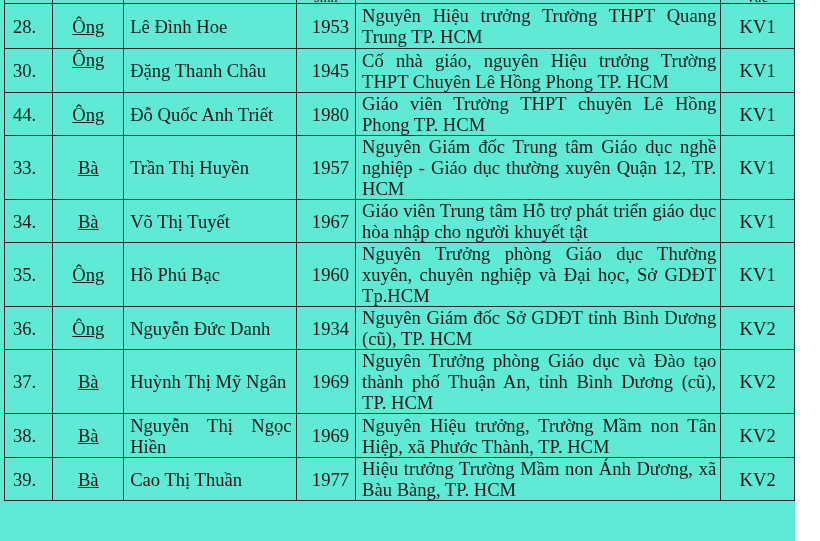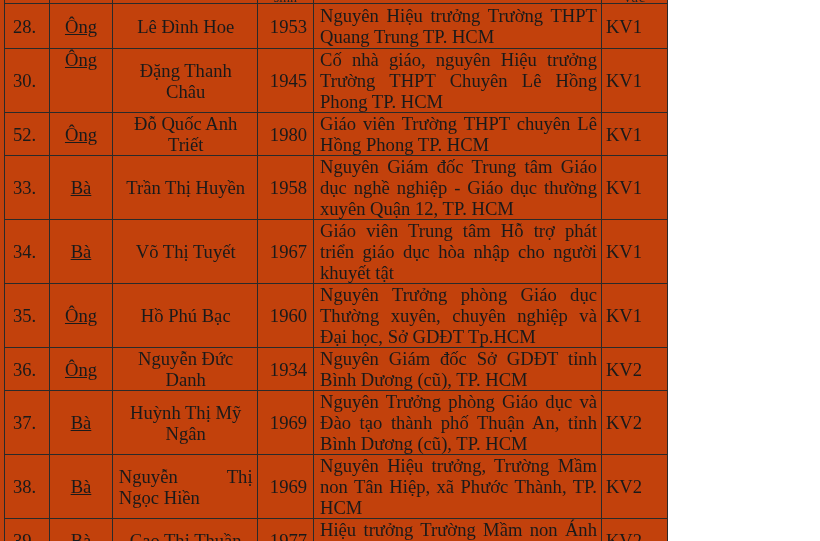--- a/index.html
+++ b/index.html
@@ -1,27 +1,27 @@
 <!DOCTYPE html>
 <html><head>
 <meta charset="utf-8">
 <style>
   html, body { margin:0; padding:0; background:#ffffff; }
   body { width:820px; height:541px; overflow:hidden; position:relative; font-family:"Liberation Serif","DejaVu Serif",serif; color:#1a1a1a; }
-  .sheet { position:absolute; left:0; top:0; width:668px; height:541px; background:#c2410c; }
+  .sheet { position:absolute; left:0; top:0; width:795px; height:541px; background:#5eead4; }
   table { position:absolute; left:4px; top:-8px; border-collapse:collapse; table-layout:fixed; }
   td { border:1.6px solid #2a2a2a; font-size:18.6px; line-height:21px; padding:0 4px; vertical-align:middle; }
   tr.hdr td { height:10px; font-size:14px; line-height:10px; overflow:hidden; vertical-align:bottom; text-align:center; color:#222; }
   .c-no { text-align:left; padding-left:8px; }
   .c-title { text-align:center;text-decoration:underline; }
-  .c-name { text-align:center; padding-left:6px; }
+  .c-name { text-align:left; padding-left:6px; }
   .c-name.justify { text-align:justify; text-align-last:left; }
   .c-year { text-align:right; padding-right:6px;font-family:Liberation Serif, serif; }
   .c-pos { text-align:justify; text-align-last:left; padding-left:6px; padding-right:4px; }
-  .c-kv { }
+  .c-kv { text-align:center; }
 </style>
 </head>
 <body>
 
 <div class="sheet">
 <table>
   <colgroup>
     <col style="width:49px">
         <col style="width:72px">
         <col style="width:177px">
@@ -49,32 +49,32 @@
   </tr>
   <tr style="height:44px">
     <td class="c-no">30.</td>
     <td class="c-title" style="vertical-align:top;padding-top:0">Ông</td>
     <td class="c-name">Đặng Thanh Châu</td>
     <td class="c-year">1945</td>
     <td class="c-pos">Cố nhà giáo, nguyên Hiệu trưởng Trường THPT Chuyên Lê Hồng Phong TP. HCM</td>
     <td class="c-kv">KV1</td>
   </tr>
   <tr style="height:42px">
-    <td class="c-no">52.</td>
+    <td class="c-no">44.</td>
     <td class="c-title">Ông</td>
     <td class="c-name">Đỗ Quốc Anh Triết</td>
     <td class="c-year">1980</td>
     <td class="c-pos">Giáo viên Trường THPT chuyên Lê Hồng Phong TP. HCM</td>
     <td class="c-kv">KV1</td>
   </tr>
   <tr style="height:62px">
     <td class="c-no">33.</td>
     <td class="c-title">Bà</td>
     <td class="c-name">Trần Thị Huyền</td>
-    <td class="c-year">1958</td>
+    <td class="c-year">1957</td>
     <td class="c-pos">Nguyên Giám đốc Trung tâm Giáo dục nghề nghiệp - Giáo dục thường xuyên Quận 12, TP. HCM</td>
     <td class="c-kv">KV1</td>
   </tr>
   <tr style="height:42px">
     <td class="c-no">34.</td>
     <td class="c-title">Bà</td>
     <td class="c-name">Võ Thị Tuyết</td>
     <td class="c-year">1967</td>
     <td class="c-pos">Giáo viên Trung tâm Hỗ trợ phát triển giáo dục hòa nhập cho người khuyết tật</td>
     <td class="c-kv">KV1</td>

